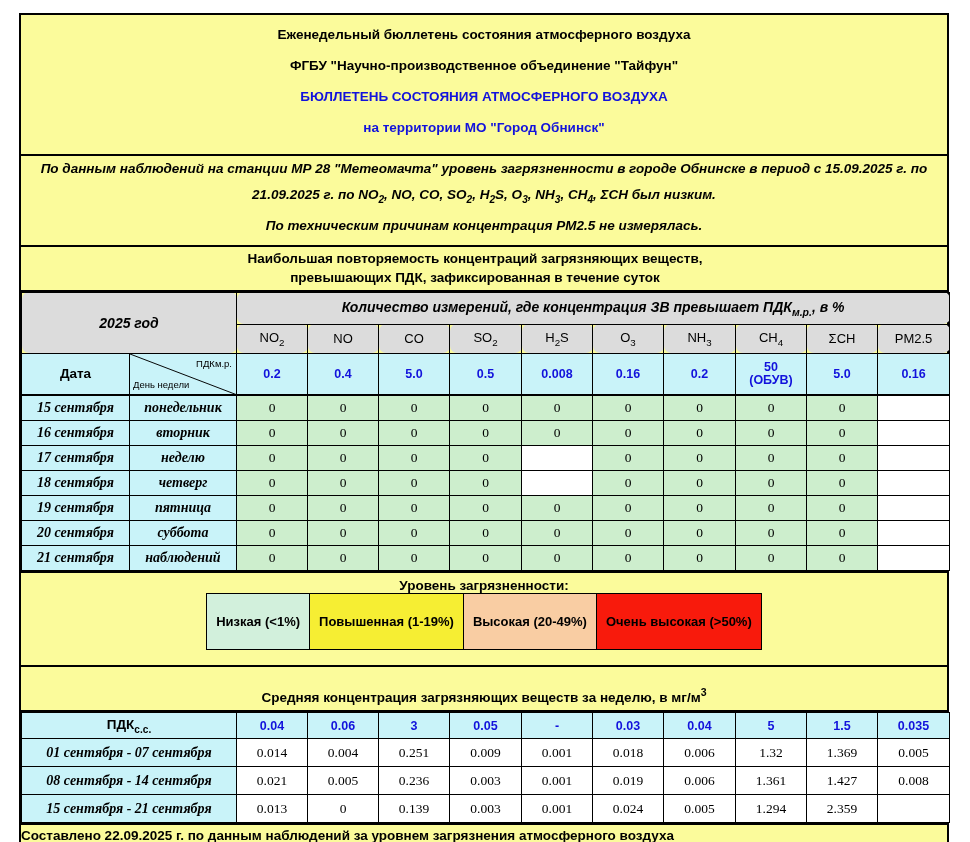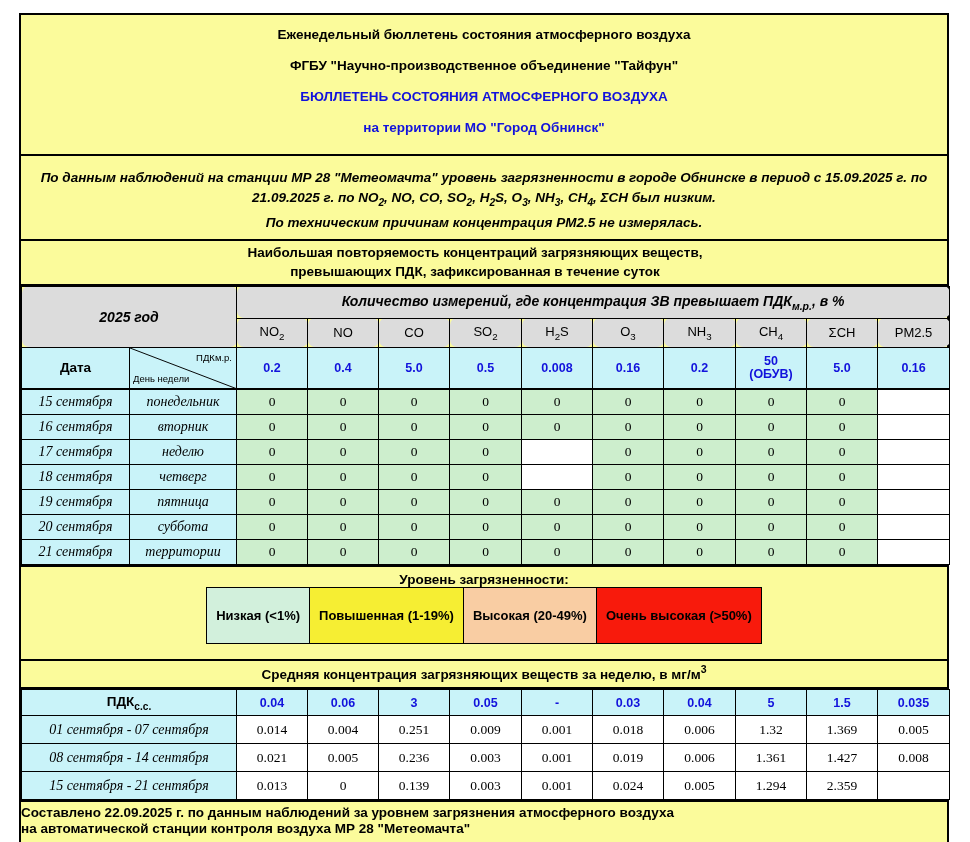--- a/index.html
+++ b/index.html
@@ -16,38 +16,38 @@
   .sec{border-top:2px solid #000;}
   .sec:first-child{border-top:none;}
 
   
   .hdr{text-align:center;padding:13px 0 2px 0;}
   .hdr div{font-weight:bold;font-size:13.5px;line-height:14px;margin-bottom:17px;}
   .hdr .blue{color:var(--blue);}
 
   
   .intro{text-align:center;font-weight:bold;font-style:italic;font-size:13.5px;
-         line-height:20px;padding:12px 10px 6px 10px;}
+         line-height:26px;padding:0 10px 6px 10px;}
 
   
   .subtitle{text-align:center;font-weight:bold;font-size:13.5px;line-height:19px;padding:2px 18px 3px 0;}
 
   table{width:100%;border-collapse:collapse;table-layout:fixed;}
   td{border:1px solid #000;text-align:center;vertical-align:middle;
      overflow:hidden;padding:1px 2px;}
   .gray{background:var(--gray);border-radius:7px;}
   .cyan{background:var(--cyan);}
   .green{background:var(--green);}
   .white{background:#ffffff;}
   .bluetx{color:var(--blue);font-weight:bold;font-size:12.5px;}
   .spanhdr{font-weight:bold;font-style:italic;font-size:14px;height:32px;}
   .yearcell{font-weight:bold;font-style:italic;font-size:14px;}
   .gas{font-size:13px;height:29px;}
   .pdkrow td{height:42px;border-bottom:2px solid #000;}
-  .datecell{font-family:"Liberation Serif",serif;font-weight:normal;font-style:italic;font-size:14px;}
+  .datecell{font-family:"Liberation Serif",serif;font-weight:bold;font-style:italic;font-size:14px;}
   .datarow td{height:25px;}
   .val{font-family:"Liberation Serif",serif;font-size:13.5px;}
   .pre{white-space:pre-line;line-height:13px;}
   .datalabel{font-weight:bold;font-size:13.5px;}
 
   
   .diag{position:relative;padding:0;}
   .diag svg{position:absolute;left:0;top:0;width:100%;height:100%;}
   .diag .tr{position:absolute;top:4px;right:4px;font-size:9.5px;}
   .diag .bl{position:absolute;bottom:4px;left:3px;font-size:9.5px;}
@@ -58,21 +58,21 @@
   
   .legendwrap{text-align:center;padding:5px 0 15px 0;}
   .legendtitle{font-weight:bold;font-size:13.5px;}
   .legendtable{display:inline-table;width:auto;border-collapse:collapse;}
   .legendtable td{font-weight:bold;font-size:13px;padding:20px 9px;border:1px solid #000;}
   .l0{background:var(--legend_low);}
   .l1{background:var(--legend_elevated);}
   .l2{background:var(--legend_high);}
   .l3{background:var(--legend_very_high);}
 
-  .avgtitle{text-align:center;font-weight:bold;font-size:13.5px;padding:2px 0 6px 0;}
+  .avgtitle{text-align:center;font-weight:bold;font-size:13.5px;padding:19px 0 6px 0;}
   .t2 .pdkrow2 td{height:26px;border-bottom:1px solid #000;}
   .t2 .datarow td{height:28px;}
   .pdklabel{font-weight:bold;font-size:13.5px;}
 
   .footer{text-align:left;font-weight:bold;font-size:13.5px;line-height:16px;padding:3px 0 16px 0;}
 </style>
 </head>
 <body>
 
 <div class="sheet">
@@ -227,21 +227,21 @@
       <td class="green val">0</td>
       <td class="green val">0</td>
       <td class="green val">0</td>
       <td class="green val">0</td>
       <td class="green val">0</td>
       <td class="green val">0</td>
       <td class="white val"></td>
     </tr>
     <tr class="datarow">
       <td class="cyan datecell">21 сентября</td>
-      <td class="cyan datecell">территории</td>
+      <td class="cyan datecell">наблюдений</td>
       <td class="green val">0</td>
       <td class="green val">0</td>
       <td class="green val">0</td>
       <td class="green val">0</td>
       <td class="green val">0</td>
       <td class="green val">0</td>
       <td class="green val">0</td>
       <td class="green val">0</td>
       <td class="green val">0</td>
       <td class="white val"></td>

